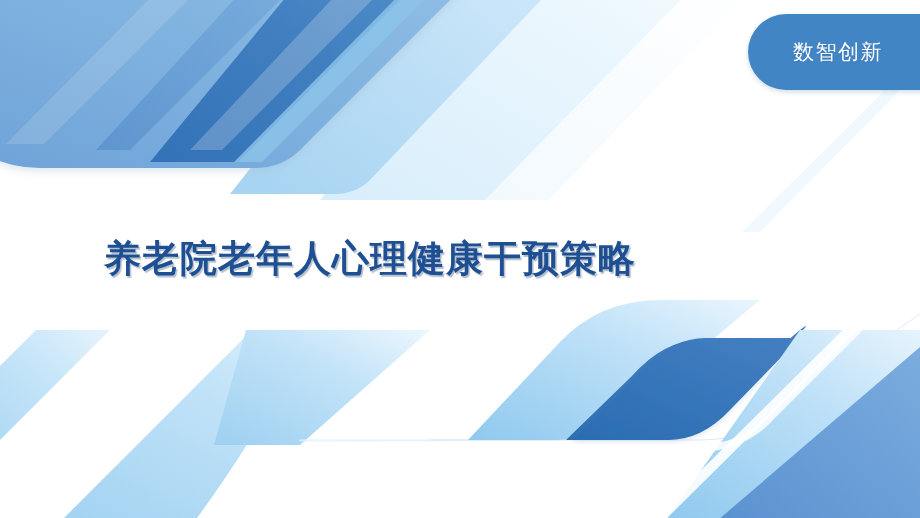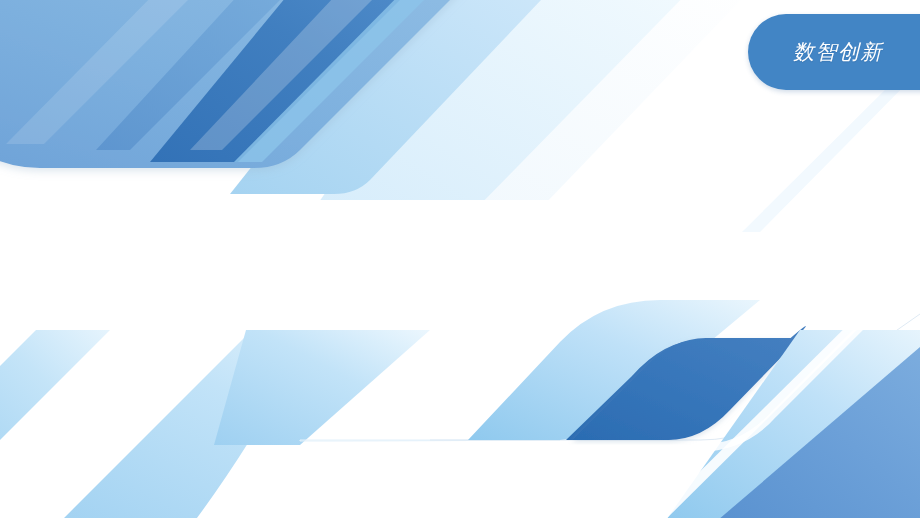--- a/index.html
+++ b/index.html
@@ -49,21 +49,20 @@
     z-index: 5;
   }
   .badge-line {
     color: #ffffff;
     font-size: 21px;
     line-height: 1.28;
     letter-spacing: 1.5px;
     font-weight: 400;
     white-space: nowrap;
     text-shadow: 0 1px 1px rgba(20,60,110,0.18);
-    font-style: italic;
   }
 
   
   .title-wrap {
     position: absolute;
     left: 0;
     top: 228px;
     width: 740px;
     height: 62px;
     display: flex;
@@ -216,14 +215,17 @@
 
       <path d="M 660,518 L 880,300" stroke="#ffffff" stroke-width="10" fill="none" opacity="0.9"></path>
       <path d="M 556,448 L 700,448 Q 744,448 774,414 L 900,288" stroke="#ffffff" stroke-width="7" fill="none" opacity="0.85"></path>
     </svg>
   </div>
 
   <div class="badge">
     <span class="badge-line">数智创新</span>
   </div>
 
+  <div class="title-wrap">
+    <h1 class="title">养老院老年人心理健康干预策略</h1>
+  </div>
 
 </div>
 
 </body></html>

